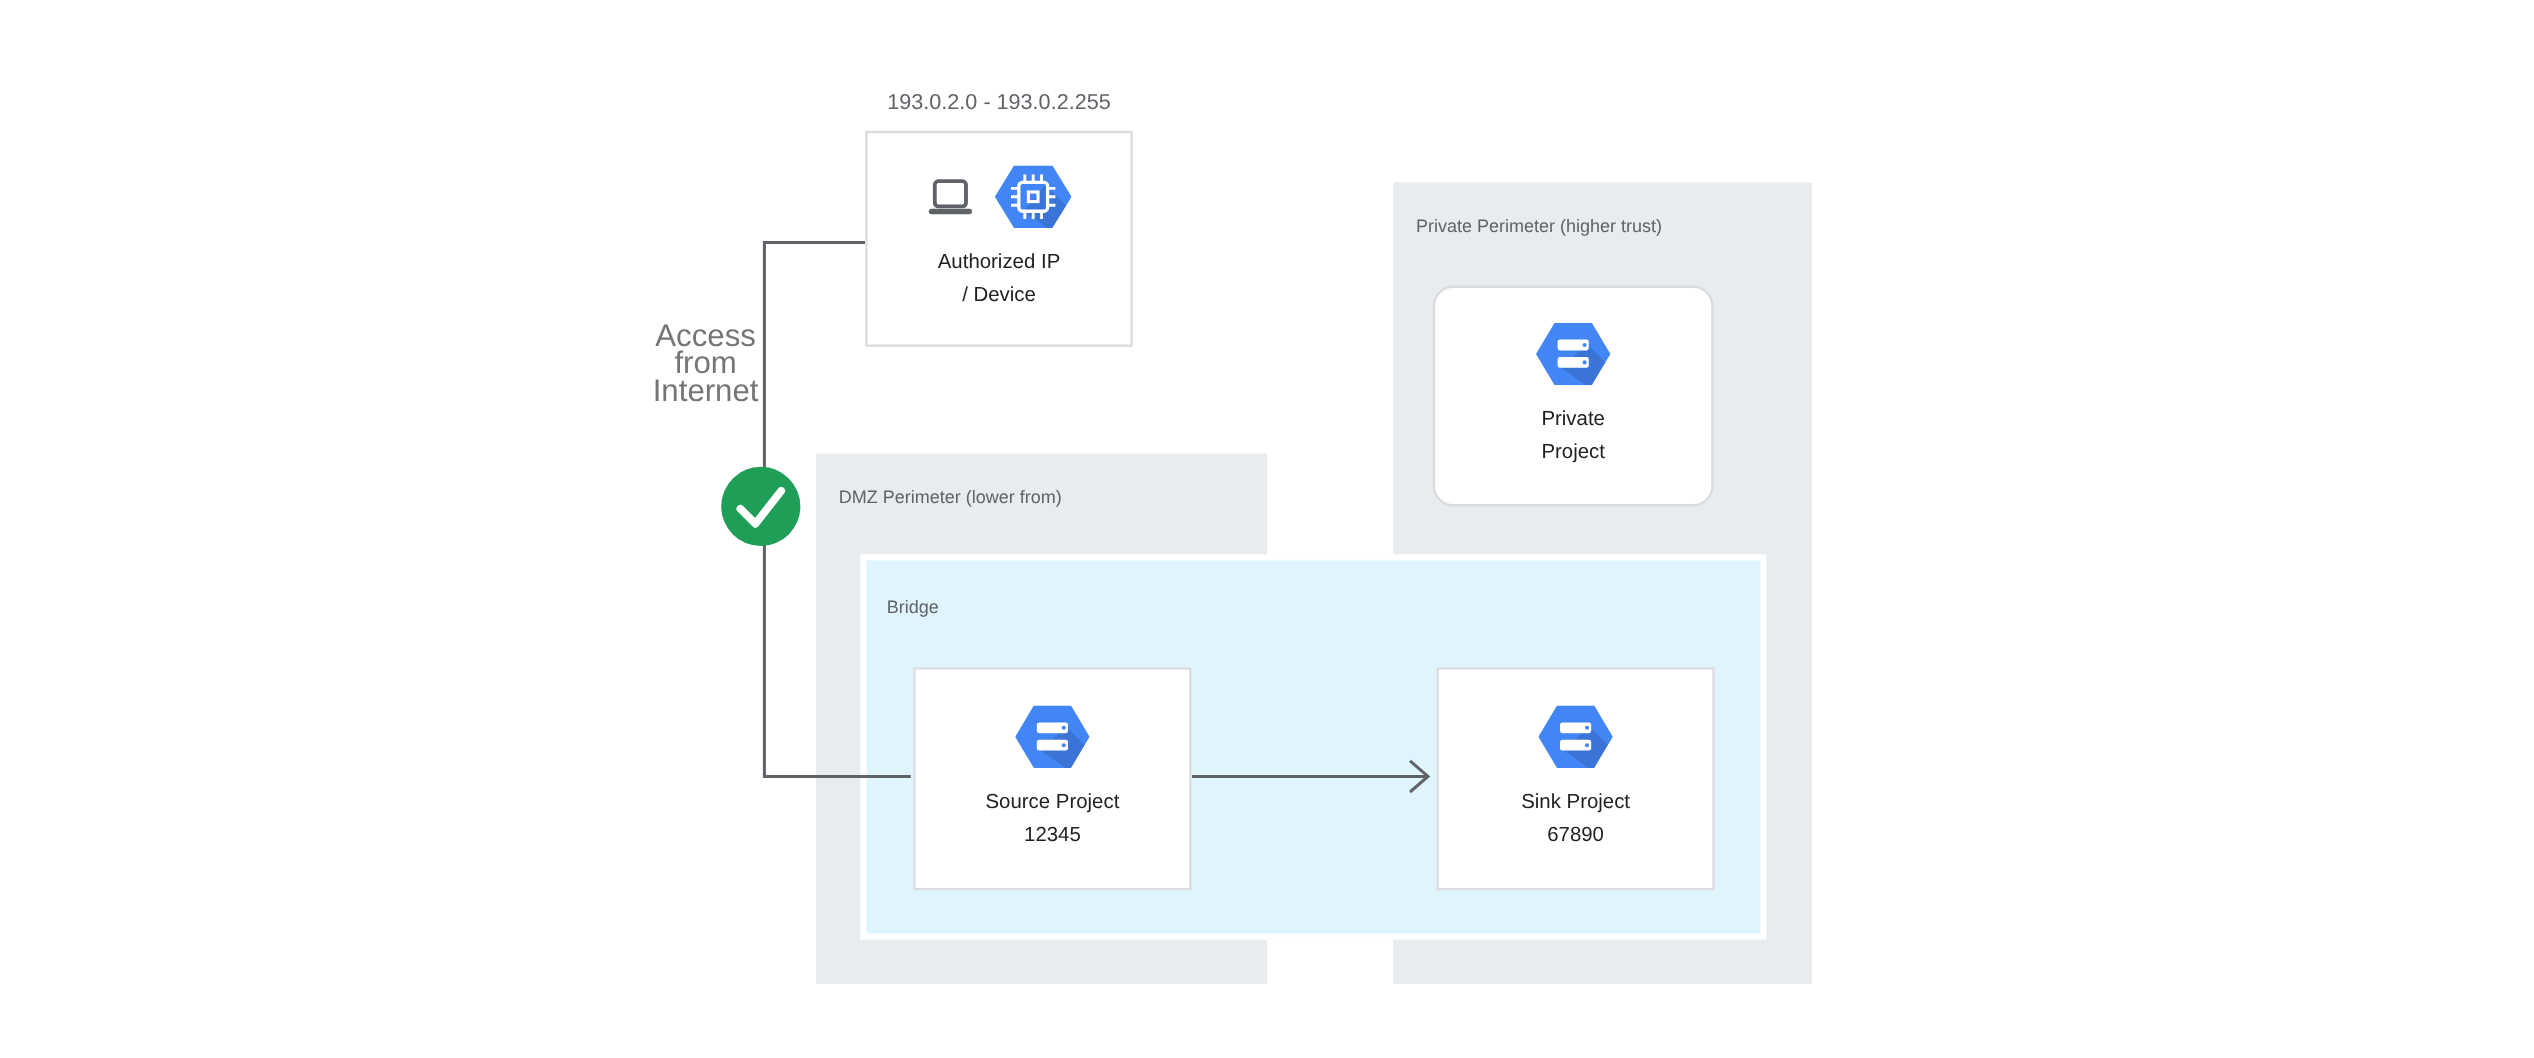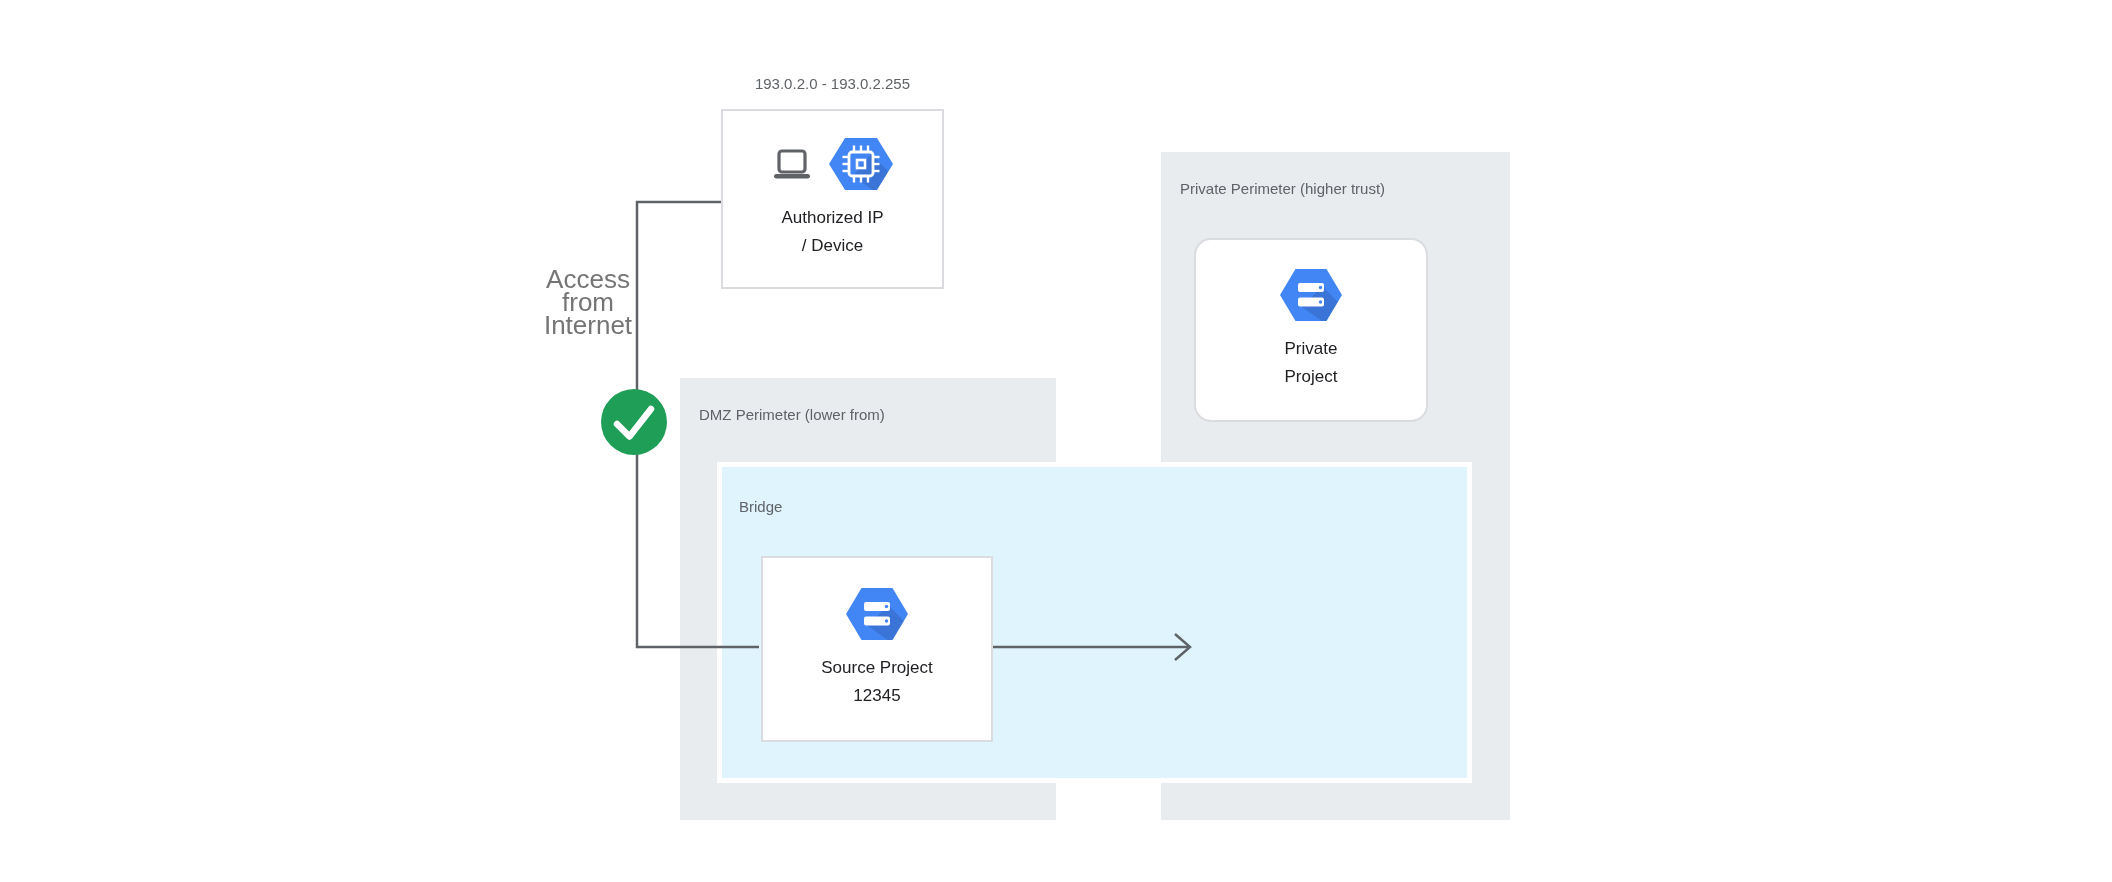--- a/index.html
+++ b/index.html
@@ -59,21 +59,21 @@
   .float-label {
     position: absolute;
     color: #5f6368;
     white-space: pre-line;
   }
   #ip-range-label {
     left: 721px;
     top: 75px;
     width: 223px;
     text-align: center;
-    font-size: 15px;
+    font-size: 18px;
   }
   #access-label {
     left: 540px;
     top: 268px;
     width: 96px;
     text-align: center;
     font-size: 26px;
     line-height: 23px;
     color: #757575;
   }
@@ -171,20 +171,37 @@
       <polygon points="42,17 64,39 50,58 22,38" fill="rgba(0,0,0,0.12)" clip-path="url(#hexclip-a)"></polygon>
       <rect x="18" y="14" width="26" height="9" rx="2" fill="#ffffff"></rect>
       <rect x="18" y="28.5" width="26" height="9" rx="2" fill="#ffffff"></rect>
       <circle cx="40.5" cy="18.5" r="1.7" fill="#4285f4"></circle>
       <circle cx="40.5" cy="33" r="1.7" fill="#4285f4"></circle>
     </svg>
     <div class="node-label">Source Project
 12345</div>
   </div>
 
+  <div class="node" style="left:1197px; top:556px; width:232px; height:186px;">
+    <svg width="62" height="52" viewBox="0 0 62 52">
+      <defs>
+          <clipPath id="hexclip-b">
+            <polygon points="15.5,0 46.5,0 62,26 46.5,52 15.5,52 0,26"></polygon>
+          </clipPath>
+        </defs>
+      <polygon points="15.5,0 46.5,0 62,26 46.5,52 15.5,52 0,26" fill="#4285f4"></polygon>
+      <polygon points="42,17 64,39 50,58 22,38" fill="rgba(0,0,0,0.12)" clip-path="url(#hexclip-b)"></polygon>
+      <rect x="18" y="14" width="26" height="9" rx="2" fill="#ffffff"></rect>
+      <rect x="18" y="28.5" width="26" height="9" rx="2" fill="#ffffff"></rect>
+      <circle cx="40.5" cy="18.5" r="1.7" fill="#4285f4"></circle>
+      <circle cx="40.5" cy="33" r="1.7" fill="#4285f4"></circle>
+    </svg>
+    <div class="node-label">Sink Project
+67890</div>
+  </div>
 
   <div class="node" style="left:1194px; top:238px; width:234px; height:184px;border-radius:17px;">
     <svg width="62" height="52" viewBox="0 0 62 52">
       <defs>
           <clipPath id="hexclip-c">
             <polygon points="15.5,0 46.5,0 62,26 46.5,52 15.5,52 0,26"></polygon>
           </clipPath>
         </defs>
       <polygon points="15.5,0 46.5,0 62,26 46.5,52 15.5,52 0,26" fill="#4285f4"></polygon>
       <polygon points="42,17 64,39 50,58 22,38" fill="rgba(0,0,0,0.12)" clip-path="url(#hexclip-c)"></polygon>

